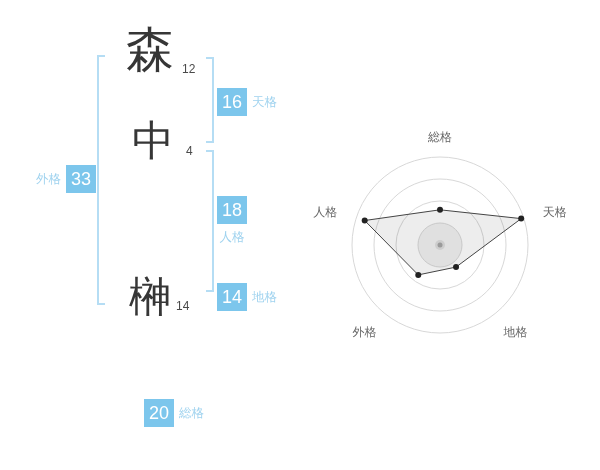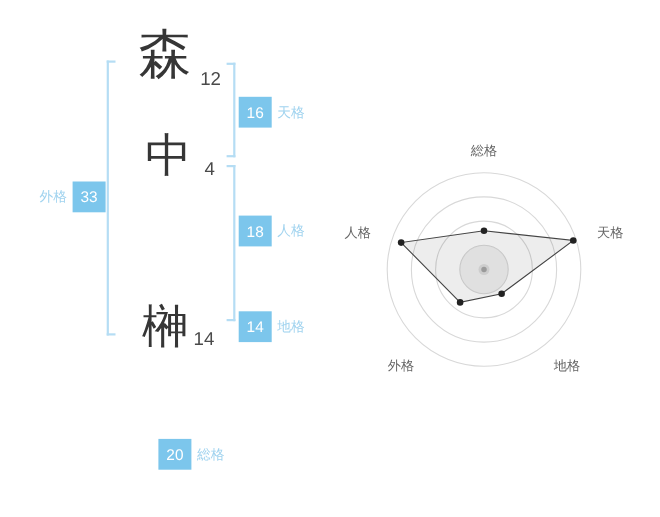--- a/index.html
+++ b/index.html
@@ -9,44 +9,44 @@
     background:#ffffff;
     font-family:"Liberation Sans", sans-serif;
     overflow:hidden;
   }
 
   
   .name-char { position:absolute; color:#363636; line-height:1; }
   .name-char.c0 { left:126px; top:26px;  font-size:48px; }
   .name-char.c1 { left:132px; top:120px; font-size:42px; }
   .name-char.c2 { left:129px; top:276px; font-size:42px; }
-  .strokes { position:absolute; color:#4a4a4a; font-size:17px; line-height:1; }
+  .strokes { position:absolute; color:#4a4a4a; font-size:12px; line-height:1; }
   .strokes.s0 { left:182px; top:63px; }
   .strokes.s1 { left:186px; top:145px; }
   .strokes.s2 { left:176px; top:300px; }
 
   
   .bracket { position:absolute; border:2px solid var(--accent-light, #b5ddf4); }
   .bracket.bleft  { border-right:none; width:8px; left:97px;  top:55px;  height:250px; }
   .bracket.bten   { border-left:none;  width:8px; left:206px; top:57px;  height:86px;  }
   .bracket.bjin   { border-left:none;  width:8px; left:206px; top:150px; height:142px; }
 
   
   .score { position:absolute; display:flex; align-items:center; gap:5px; }
   .score .box {
     width:30px; height:28px;
     background:var(--accent, #7cc6ec);
-    color:#ffffff; font-size:14px;
+    color:#ffffff; font-size:18px;
     display:flex; align-items:center; justify-content:center;
     flex:0 0 auto;
   }
   .score .lbl { color:var(--accent-label, #a0d3ef); font-size:12.5px; white-space:nowrap; }
   .score.gaikaku { left:36px;  top:165px; }
   .score.tenkaku { left:217px; top:88px;  }
-  .score.jinkaku { left:217px; top:196px; }
+  .score.jinkaku { left:217px; top:196px;flex-direction:column; }
   .score.chikaku { left:217px; top:283px; }
   .score.soukaku { left:144px; top:399px; }
 
   
   .radar-wrap { position:absolute; left:303px; top:108px; width:274px; height:274px; }
   svg text { font-family:"Liberation Sans", sans-serif; }
 </style>
 </head>
 <body>
 

